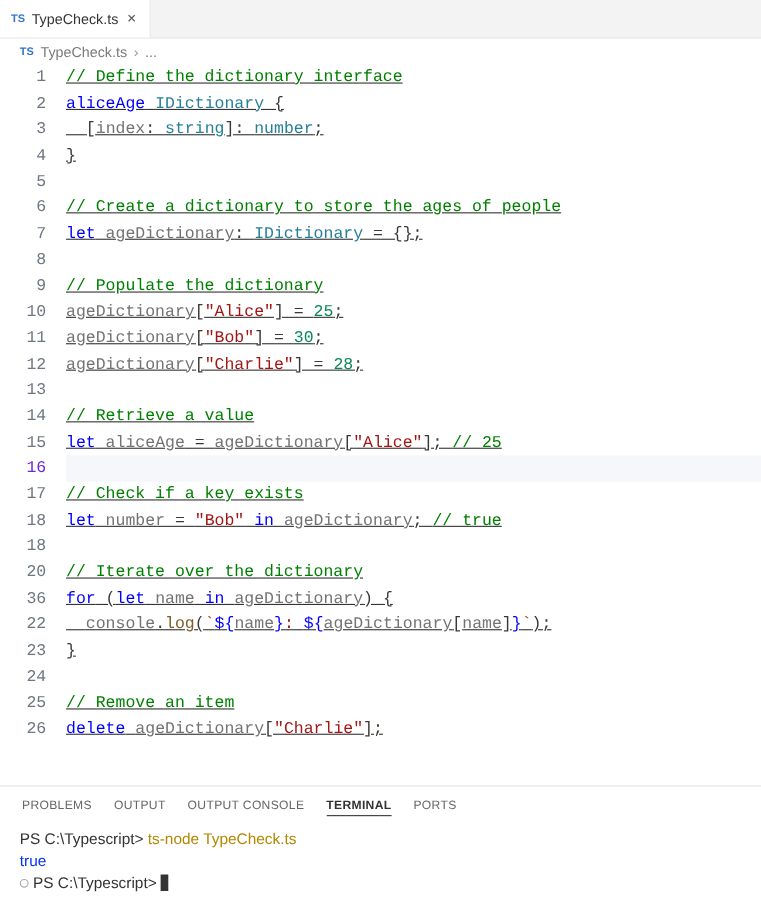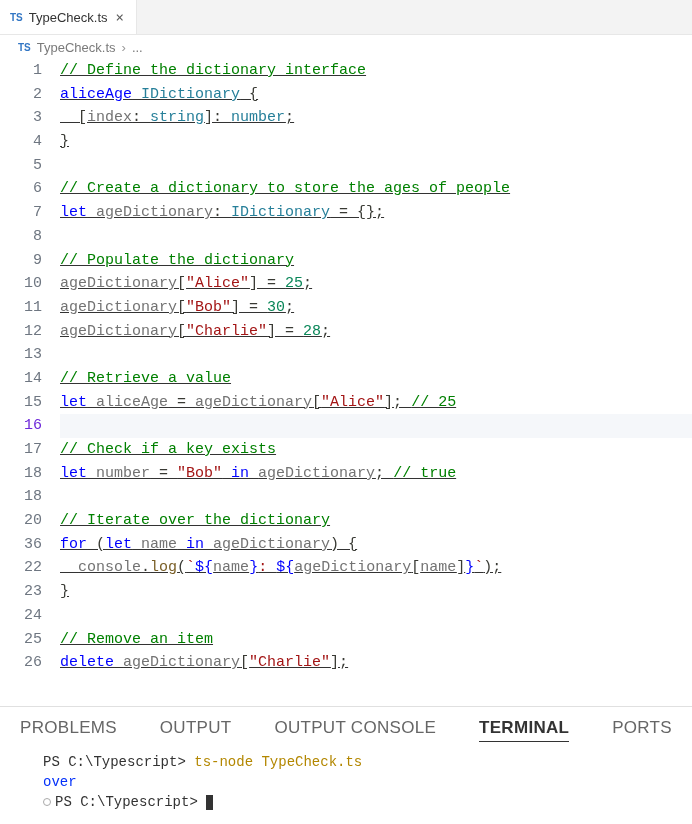--- a/index.html
+++ b/index.html
@@ -86,36 +86,34 @@
   .c-func { color: #795e26; }
   .c-plain { color: #333; }
   .panel {
     border-top: 1px solid #e0e0e0;
     flex-shrink: 0;
   }
   .panel-tabs {
     display: flex;
     gap: 20px;
     padding: 8px 20px 4px 20px;
-    font-size: 17px;
+    font-size: 11px;
     color: #666;
-    justify-content: space-between;
   }
   .panel-tab { padding: 3px 0; cursor: default; letter-spacing: 0.3px; }
   .panel-tab.active {
     color: #333;
     border-bottom: 1px solid #333;
     font-weight: bold;
   }
   .terminal {
-    font-family: Liberation Mono, monospace;
+    font-family: Liberation Sans, sans-serif;
     font-size: 14px;
     padding: 6px 18px 12px 18px;
     line-height: 20px;
-    margin-left: 25px;
   }
   .term-prompt { color: #333; }
   .term-cmd { color: #b38700; }
   .term-blue { color: #0431fa; }
   .term-cursor {
     display: inline-block;
     width: 7px;
     height: 15px;
     background: #333;
     vertical-align: text-bottom;
@@ -209,16 +207,16 @@
 <div class="panel">
   <div class="panel-tabs">
     <div class="panel-tab">PROBLEMS</div>
     <div class="panel-tab">OUTPUT</div>
     <div class="panel-tab">OUTPUT CONSOLE</div>
     <div class="panel-tab active">TERMINAL</div>
     <div class="panel-tab">PORTS</div>
   </div>
   <div class="terminal">
     <div><span class="term-prompt">PS C:\Typescript&gt; </span><span class="term-cmd">ts-node TypeCheck.ts</span></div>
-    <div><span class="term-blue">over</span></div>
+    <div><span class="term-blue">true</span></div>
     <div><span class="term-circle"></span><span class="term-prompt">PS C:\Typescript&gt; </span><span class="term-cursor"></span></div>
   </div>
 </div>
 
 </body></html>

